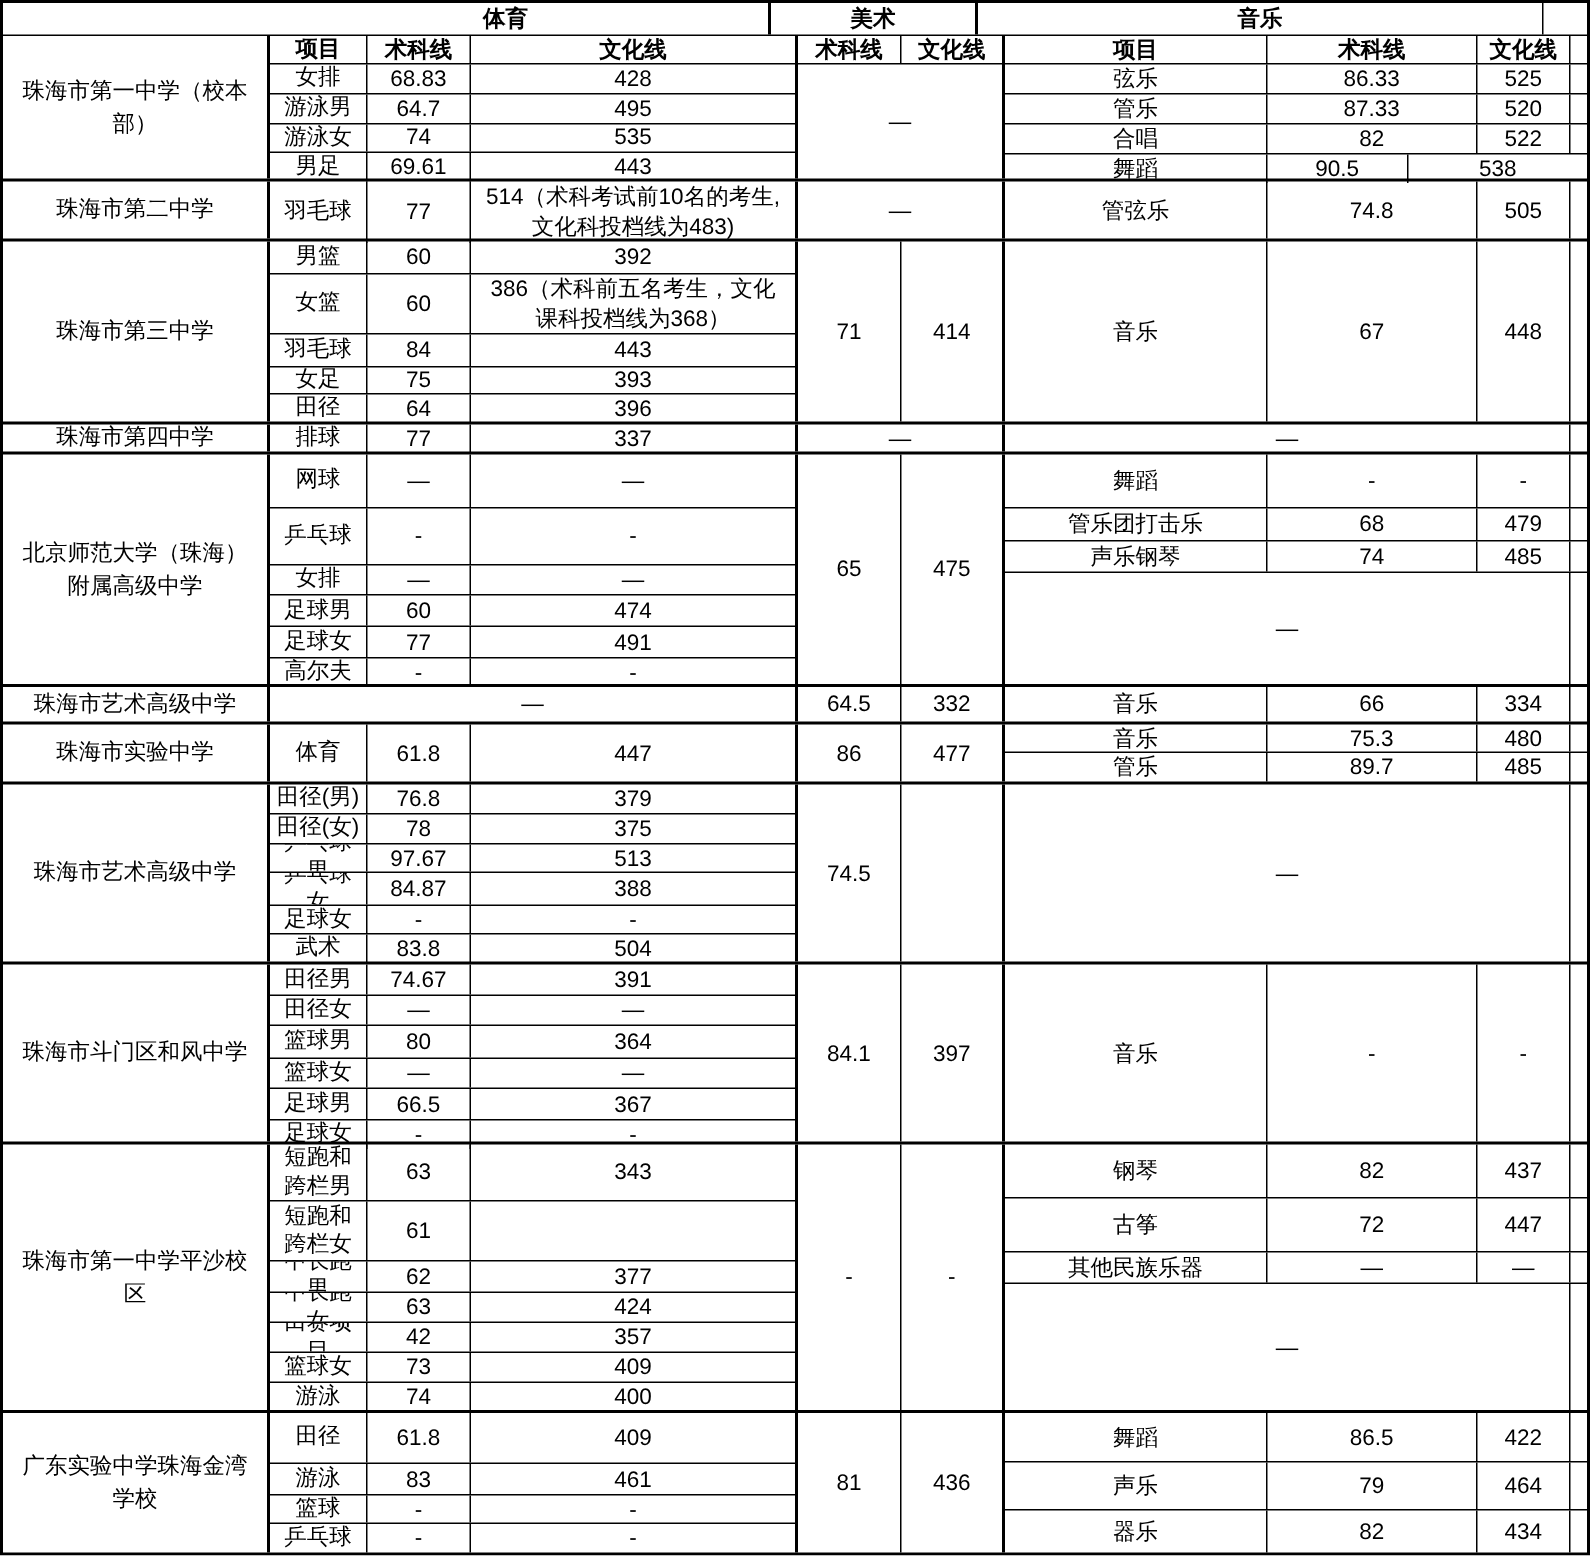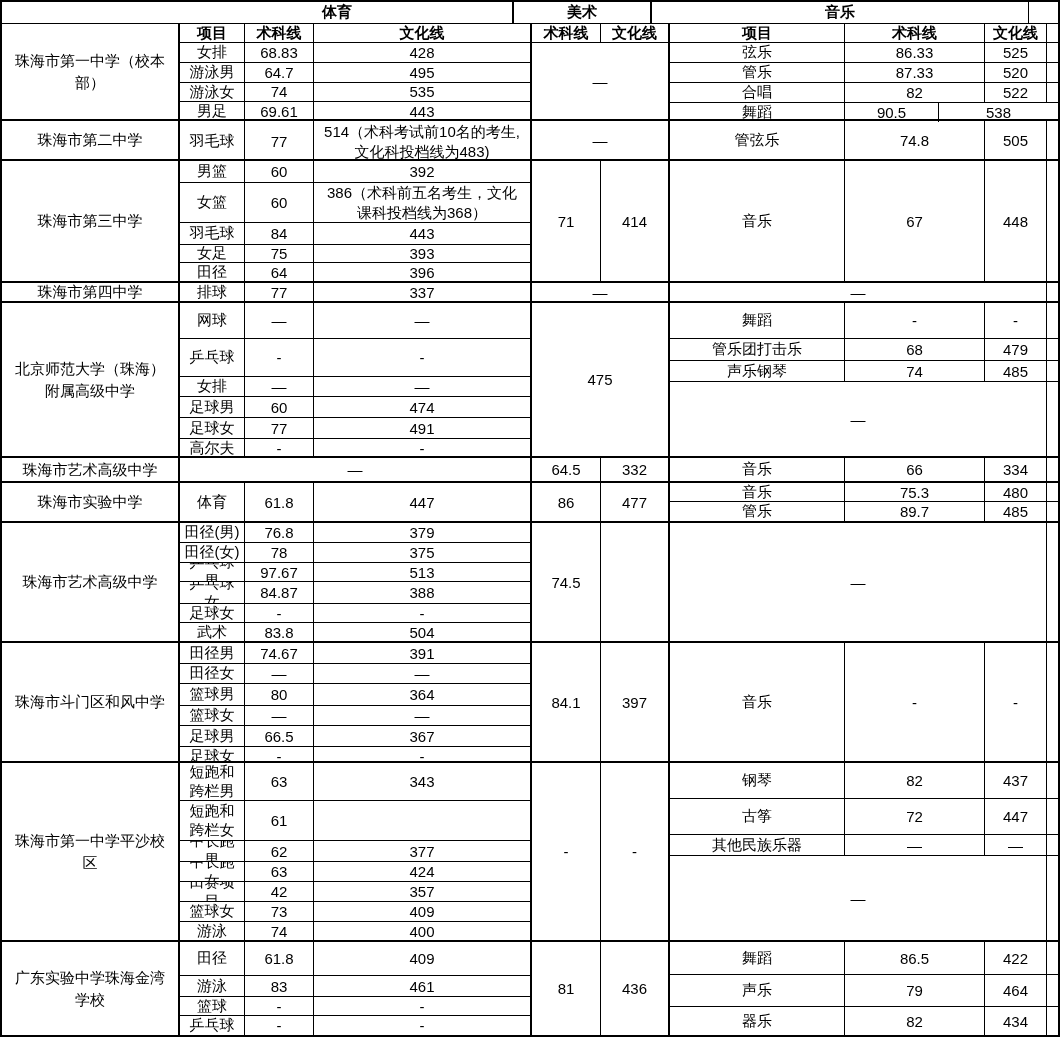--- a/index.html
+++ b/index.html
@@ -240,20 +240,21 @@
           <div class="c fill">491</div>
         </div>
       <div class="row fr">
           <div class="c w-item">高尔夫</div>
           <div class="c w-stech">-</div>
           <div class="c fill">-</div>
         </div>
     </div>
     <div class="block art">
       <div class="row fr">
+          <div class="c w-atech">65</div>
           <div class="c fill">475</div>
         </div>
     </div>
     <div class="block music">
       <div class="row" style="height:36px">
           <div class="c w-mitem">舞蹈</div>
           <div class="c w-mtech">-</div>
           <div class="c w-mcul">-</div>
           <div class="c fill"></div>
         </div>

